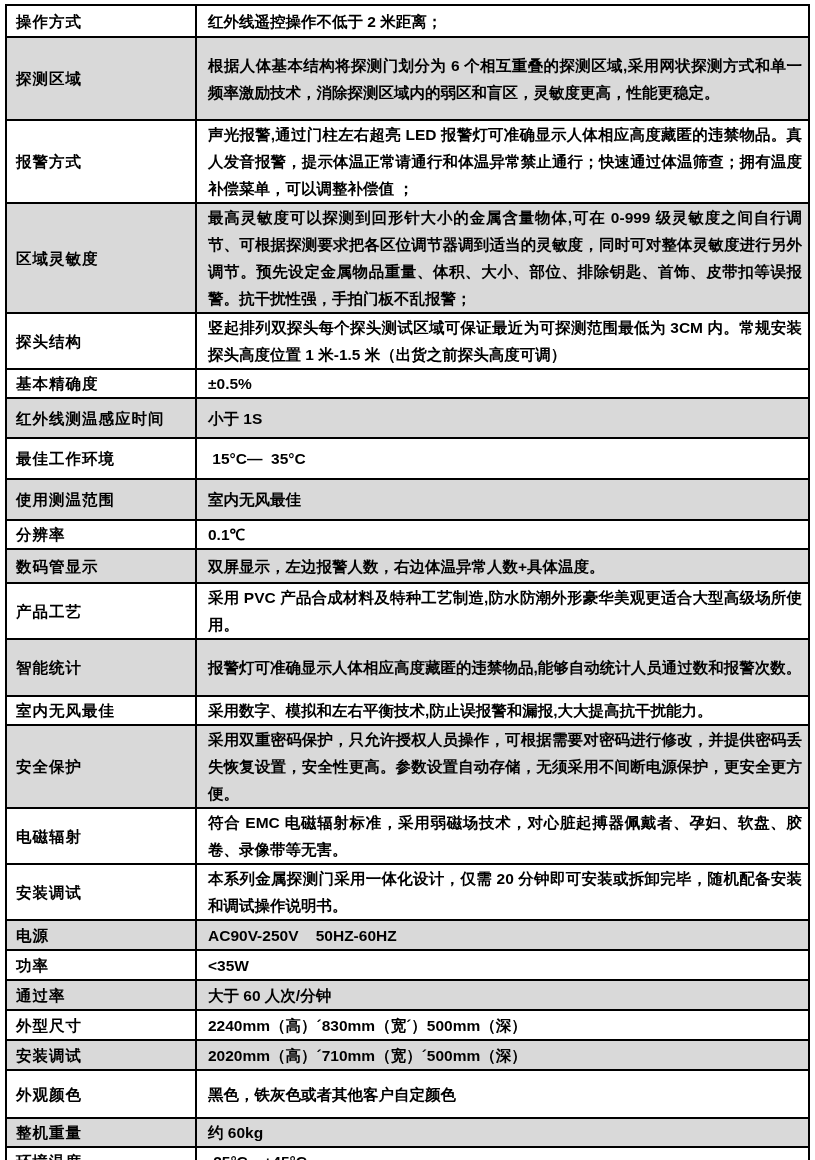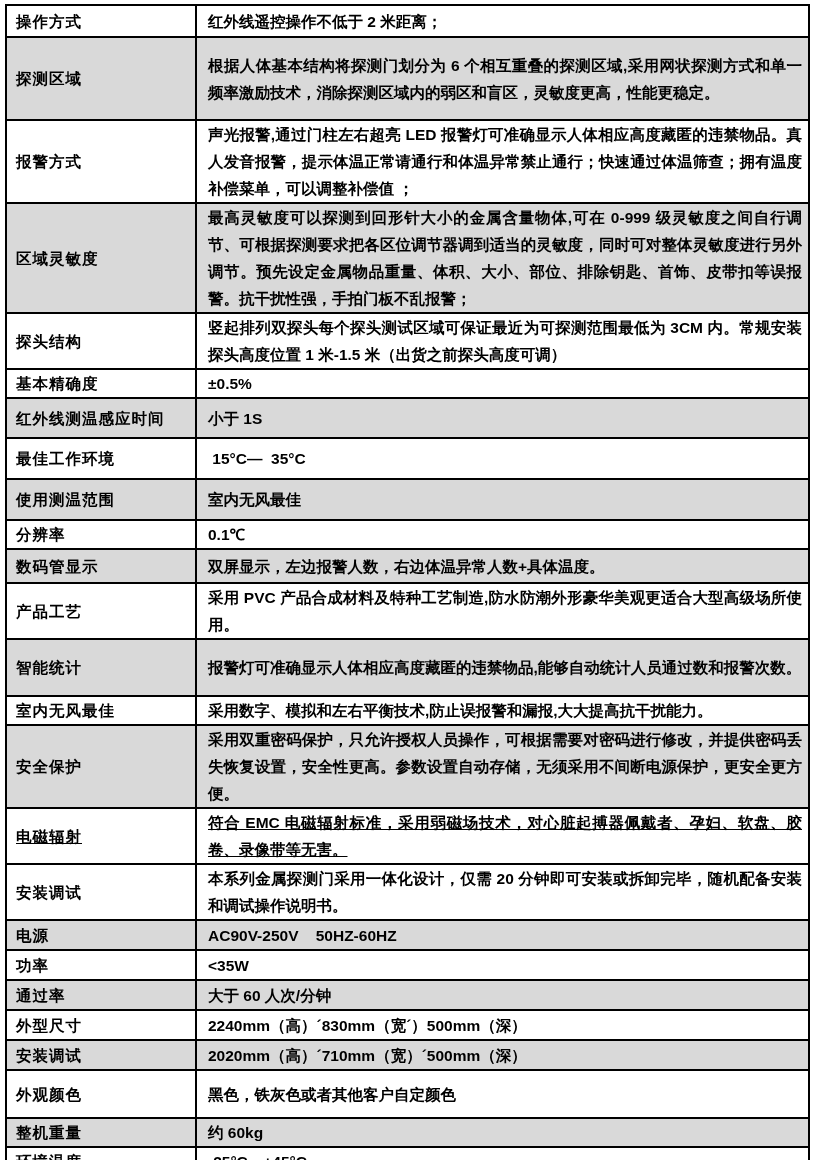--- a/index.html
+++ b/index.html
@@ -93,21 +93,21 @@
         <td class="value-cell">报警灯可准确显示人体相应高度藏匿的违禁物品,能够自动统计人员通过数和报警次数。</td>
       </tr>
       <tr class="plain" style="height: 28px;">
         <td class="label-cell">室内无风最佳</td>
         <td class="value-cell">采用数字、模拟和左右平衡技术,防止误报警和漏报,大大提高抗干扰能力。</td>
       </tr>
       <tr class="shaded" style="height: 83px;">
         <td class="label-cell">安全保护</td>
         <td class="value-cell">采用双重密码保护，只允许授权人员操作，可根据需要对密码进行修改，并提供密码丢失恢复设置，安全性更高。参数设置自动存储，无须采用不间断电源保护，更安全更方便。</td>
       </tr>
-      <tr class="plain" style="height: 55px; text-decoration: underline;">
+      <tr class="plain" style="height: 55px;">
         <td class="label-cell">电磁辐射</td>
         <td class="value-cell">符合 EMC 电磁辐射标准，采用弱磁场技术，对心脏起搏器佩戴者、孕妇、软盘、胶卷、录像带等无害。</td>
       </tr>
       <tr class="plain" style="height: 55px;">
         <td class="label-cell">安装调试</td>
         <td class="value-cell">本系列金属探测门采用一体化设计，仅需 20 分钟即可安装或拆卸完毕，随机配备安装和调试操作说明书。</td>
       </tr>
       <tr class="shaded" style="height: 30px;">
         <td class="label-cell">电源</td>
         <td class="value-cell">AC90V-250V    50HZ-60HZ</td>

